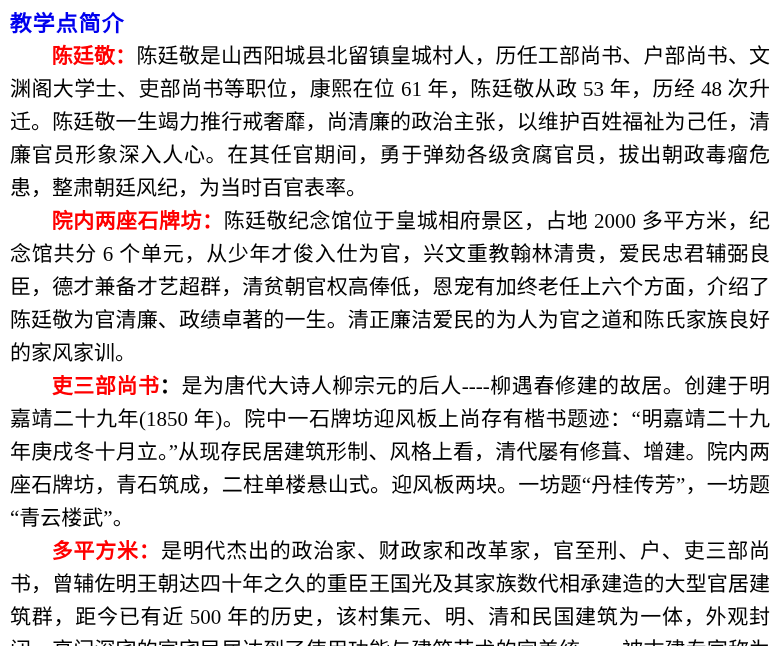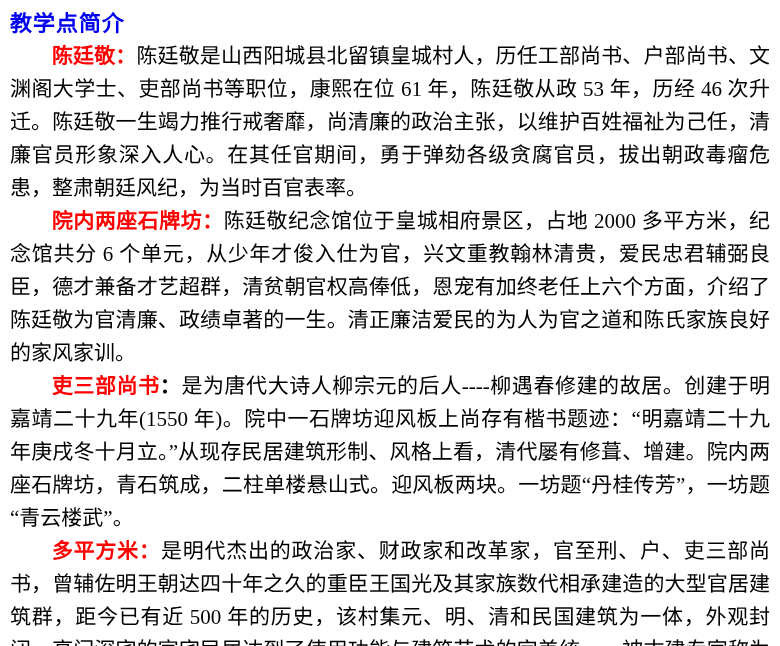--- a/index.html
+++ b/index.html
@@ -48,21 +48,21 @@
   .para-text {
     color: var(--color-body);
   }
 </style>
 </head>
 <body>
 
 <div class="page">
   <div class="doc-title">教学点简介</div>
 
-  <p class="para"><span class="para-label">陈廷敬：</span><span class="para-colon"></span><span class="para-text">陈廷敬是山西阳城县北留镇皇城村人，历任工部尚书、户部尚书、文渊阁大学士、吏部尚书等职位，康熙在位 61 年，陈廷敬从政 53 年，历经 46 次升迁。陈廷敬一生竭力推行戒奢靡，尚清廉的政治主张，以维护百姓福祉为己任，清廉官员形象深入人心。在其任官期间，勇于弹劾各级贪腐官员，拔出朝政毒瘤危患，整肃朝廷风纪，为当时百官表率。</span></p>
+  <p class="para"><span class="para-label">陈廷敬：</span><span class="para-colon"></span><span class="para-text">陈廷敬是山西阳城县北留镇皇城村人，历任工部尚书、户部尚书、文渊阁大学士、吏部尚书等职位，康熙在位 61 年，陈廷敬从政 53 年，历经 48 次升迁。陈廷敬一生竭力推行戒奢靡，尚清廉的政治主张，以维护百姓福祉为己任，清廉官员形象深入人心。在其任官期间，勇于弹劾各级贪腐官员，拔出朝政毒瘤危患，整肃朝廷风纪，为当时百官表率。</span></p>
 
   <p class="para"><span class="para-label">院内两座石牌坊：</span><span class="para-colon"></span><span class="para-text">陈廷敬纪念馆位于皇城相府景区，占地 2000 多平方米，纪念馆共分 6 个单元，从少年才俊入仕为官，兴文重教翰林清贵，爱民忠君辅弼良臣，德才兼备才艺超群，清贫朝官权高俸低，恩宠有加终老任上六个方面，介绍了陈廷敬为官清廉、政绩卓著的一生。清正廉洁爱民的为人为官之道和陈氏家族良好的家风家训。</span></p>
 
-  <p class="para"><span class="para-label">吏三部尚书</span><span class="para-colon">：</span><span class="para-text">是为唐代大诗人柳宗元的后人----柳遇春修建的故居。创建于明嘉靖二十九年(1550 年)。院中一石牌坊迎风板上尚存有楷书题迹：“明嘉靖二十九年庚戌冬十月立。”从现存民居建筑形制、风格上看，清代屡有修葺、增建。院内两座石牌坊，青石筑成，二柱单楼悬山式。迎风板两块。一坊题“丹桂传芳”，一坊题“青云楼武”。</span></p>
+  <p class="para"><span class="para-label">吏三部尚书</span><span class="para-colon">：</span><span class="para-text">是为唐代大诗人柳宗元的后人----柳遇春修建的故居。创建于明嘉靖二十九年(1850 年)。院中一石牌坊迎风板上尚存有楷书题迹：“明嘉靖二十九年庚戌冬十月立。”从现存民居建筑形制、风格上看，清代屡有修葺、增建。院内两座石牌坊，青石筑成，二柱单楼悬山式。迎风板两块。一坊题“丹桂传芳”，一坊题“青云楼武”。</span></p>
 
   <p class="para"><span class="para-label">多平方米：</span><span class="para-colon"></span><span class="para-text">是明代杰出的政治家、财政家和改革家，官至刑、户、吏三部尚书，曾辅佐明王朝达四十年之久的重臣王国光及其家族数代相承建造的大型官居建筑群，距今已有近 500 年的历史，该村集元、明、清和民国建筑为一体，外观封闭、高门深宅的官宅民居达到了使用功能与建筑艺术的完美统一，被古建专家称为古村落保护的杰出典范。</span></p>
 
 </div>
 
 </body></html>

